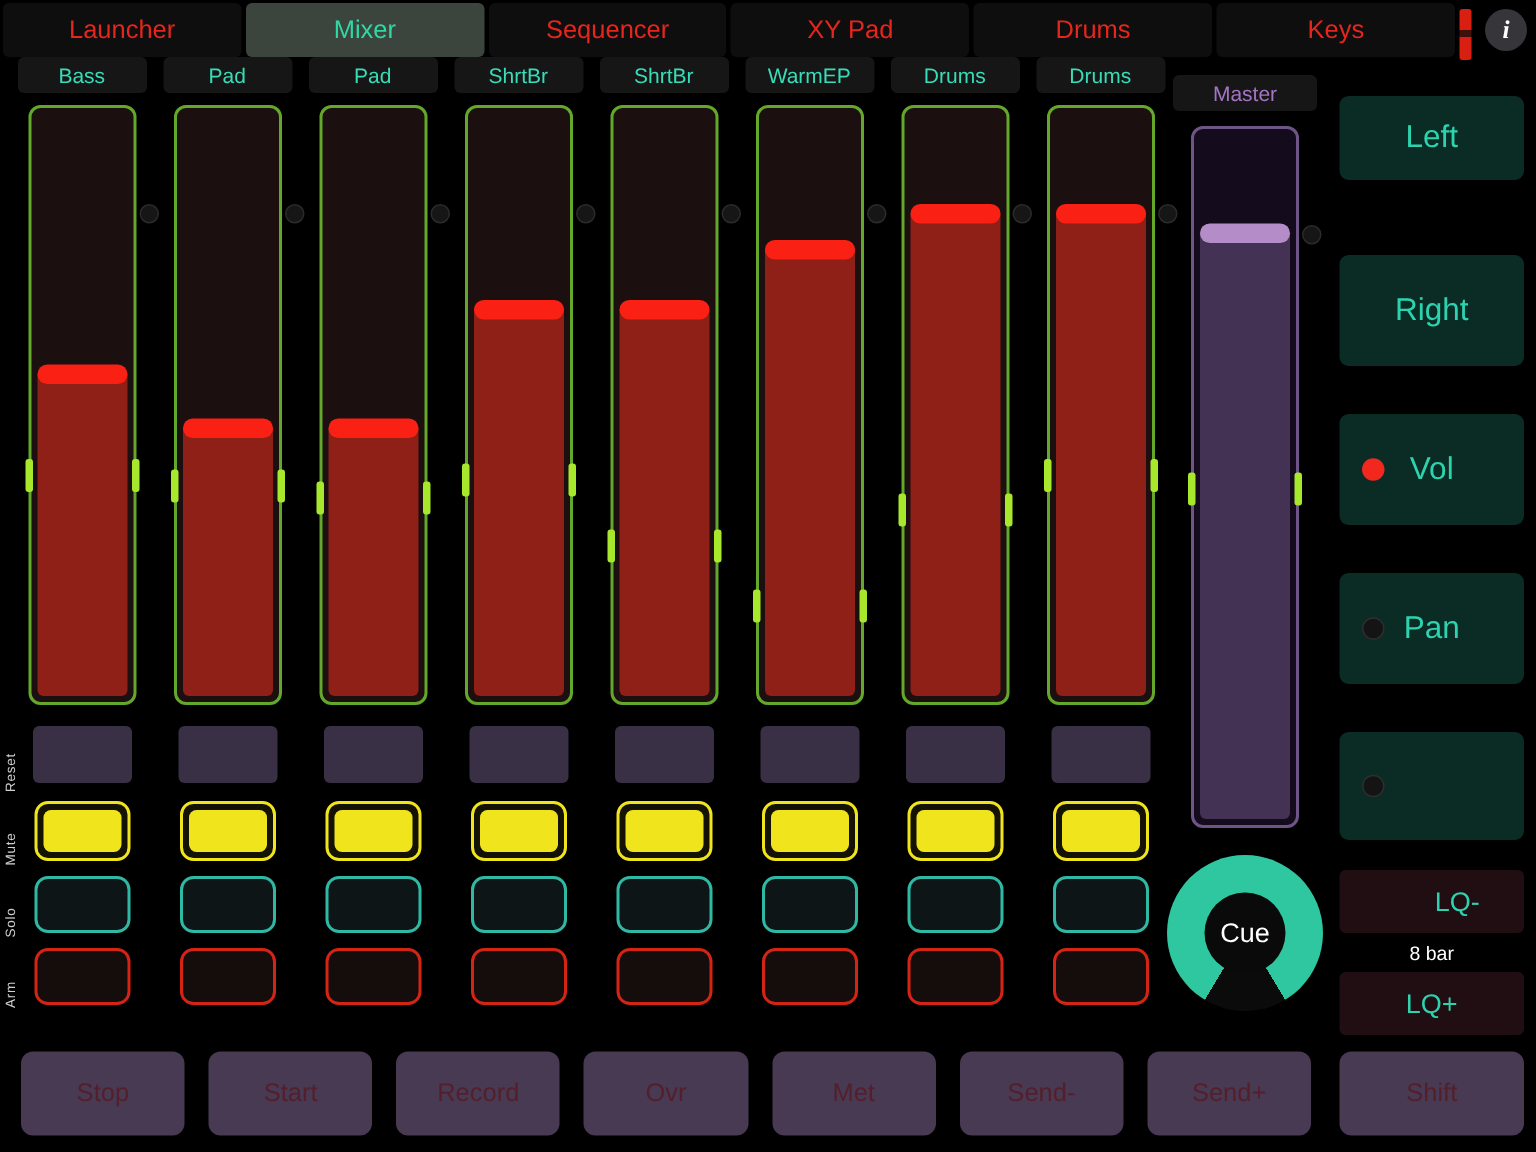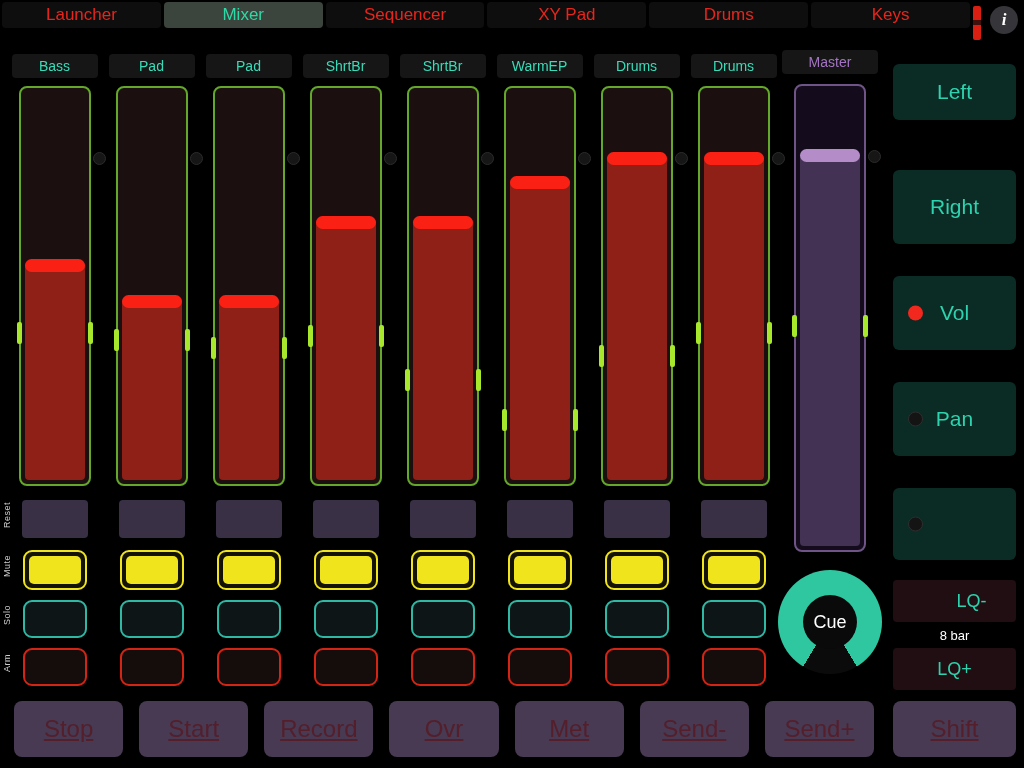--- a/index.html
+++ b/index.html
@@ -1,36 +1,36 @@
 <!DOCTYPE html>
 <html style="--tab-red: #e6251c; --active-tab-text: #2fd9a6; --label-teal: #38dcb8; --teal: #2dd3ae; --accent-red: #f2281e; --fader-green: #63a82a; --fader-fill: #8e2017; --fader-handle: #fb2014; --mute-yellow: #f0e41c; --solo-teal: #2fb9a4; --arm-red: #d42414; --master-purple: #b48cc8; --master-purple-text: #a474c4; --cue-teal: #2fc7a0; --button-purple: #473a52; --button-text: #551e2b;"><head>
 <meta charset="utf-8">
 <style>
   * { margin:0; padding:0; box-sizing:border-box; }
   html,body { background:#000; }
   #app { position:relative; width:1024px; height:768px; background:#000; overflow:hidden;
          font-family:"Liberation Sans", sans-serif; }
 
   
-  .tabbar { position:absolute; left:2px; top:2px; width:968px; height:26px; display:flex; gap:3px; }
+  .tabbar { position:absolute; left:2px; top:2px; width:968px; height:36px; display:flex; gap:3px; }
   .tab { flex:1; background:#0e0e0e; border-radius:4px; display:flex; align-items:center;
          justify-content:center; font-size:17px; color:var(--tab-red,#e6251c); cursor:default; }
   .tab.active { background:#3c443e; color:var(--active-tab-text,#2fd9a6); }
   .red-indicator { position:absolute; left:973px; top:6px; width:8px; height:34px; border-radius:2px;
          background:linear-gradient(#d91f12 0 42%, #40100c 42% 55%, #d91f12 55% 100%); }
   .info-btn { position:absolute; left:990px; top:6px; width:28px; height:28px; border-radius:50%;
          background:#35353a; color:#fff; display:flex; align-items:center; justify-content:center;
          font-size:17px; font-family:"Liberation Serif", serif; font-style:italic; font-weight:bold; }
 
   
   .rowlab { position:absolute; left:7px; transform:translate(-50%,-50%) rotate(-90deg);
             font-size:9px; color:#cfcfcf; letter-spacing:.5px; white-space:nowrap; }
 
   
-  .channels { position:absolute; left:6px; top:54px; width:776px; display:flex; }
+  .channels { position:absolute; left:6px; top:38px; width:776px; display:flex; }
   .channel { width:97px; display:flex; flex-direction:column; align-items:center; }
   .tracklabel { width:86px; height:24px; background:#161616; border-radius:4px;
                 color:var(--label-teal,#38dcb8); font-size:14px;
                 display:flex; align-items:center; justify-content:center; }
   .fader { position:relative; width:72px; height:400px; margin-top:8px;
            border:2px solid var(--fader-green,#63a82a); border-radius:8px; background:#1c0f10; }
   .fill { position:absolute; left:4px; right:4px; bottom:4px;
           background:var(--fader-fill,#8e2017); border-radius:4px; }
   .handle { position:absolute; left:0; right:0; top:-3px; height:13px;
             background:var(--fader-handle,#fb2014); border-radius:7px; }
@@ -82,22 +82,22 @@
            border-radius:4px; color:var(--teal,#2dd3ae); font-size:18px;
            display:flex; align-items:center; justify-content:center; }
   .r-lqminus { top:580px;padding-left:34px; } .r-lqplus { top:648px; }
   .lqdisp { position:absolute; left:897px; top:624px; width:115px; height:22px; background:#000;
             color:#fff; font-size:13px; display:flex; align-items:center; justify-content:center; }
 
   
   .transport { position:absolute; left:14px; top:701px; width:860px; height:56px;
                display:flex; gap:16px; }
   .tbtn { flex:1; background:var(--button-purple,#473a52); border-radius:8px;
-          color:var(--button-text,#551e2b); font-size:24px; display:flex;
-          align-items:center; justify-content:center;text-decoration:underline; }
+          color:var(--button-text,#551e2b); font-size:17px; display:flex;
+          align-items:center; justify-content:center; }
   .r-shift { position:absolute; left:893px; top:701px; width:123px; height:56px; }
 </style>
 </head>
 <body>
 
 <div id="app">
 
   <div class="tabbar">
       <div class="tab">Launcher</div>
       <div class="tab active">Mixer</div>

